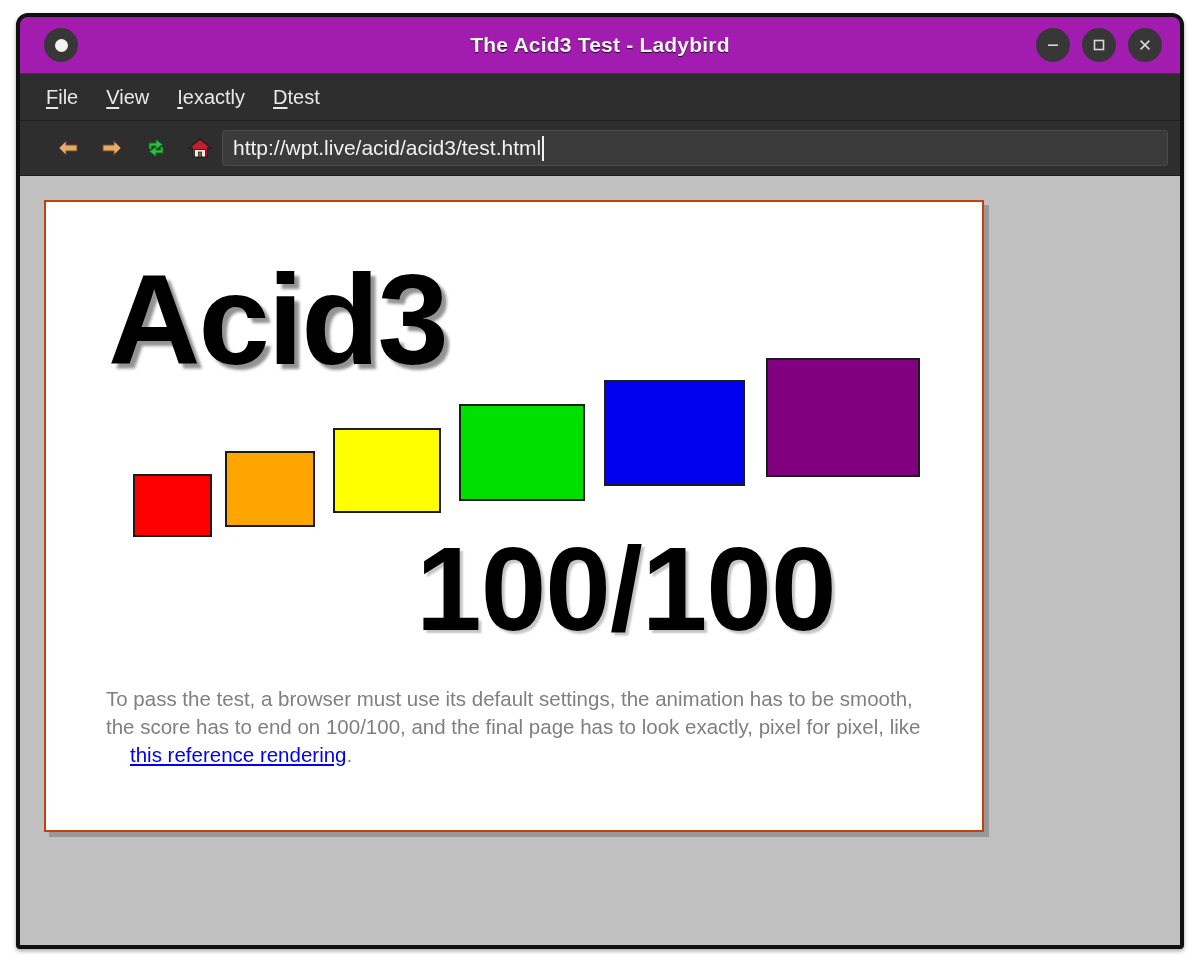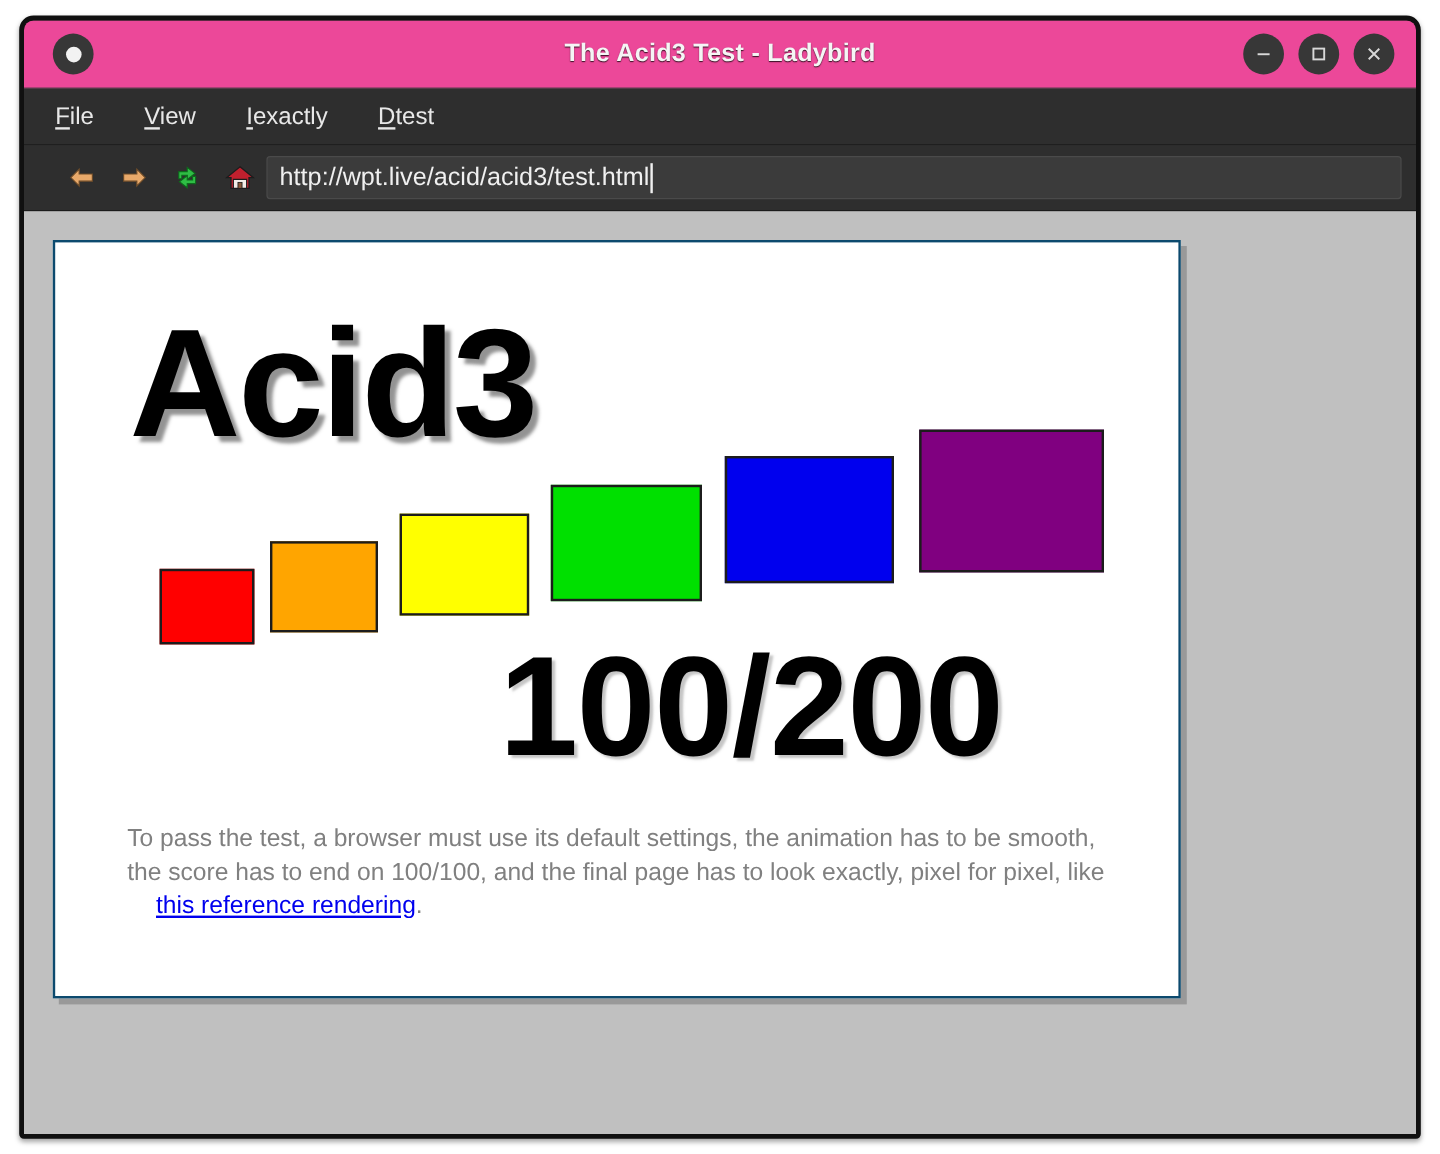--- a/index.html
+++ b/index.html
@@ -28,21 +28,21 @@
     border-radius: 12px 12px 4px 4px;
     box-sizing: border-box;
     overflow: hidden;
     box-shadow: 0 2px 4px rgba(0,0,0,0.35);
   }
 
   
   #titlebar {
     position: relative;
     height: 56px;
-    background: #ec4899;
+    background: #a21caf;
     display: flex;
     align-items: center;
     border-bottom: 1px solid #3a3a3a;
   }
   #app-menu-button {
     position: absolute;
     left: 24px;
     top: 50%;
     transform: translateY(-50%);
     width: 34px;
@@ -90,21 +90,21 @@
   }
   .wc-btn svg { display: block; }
 
   
   #menubar {
     height: 46px;
     background: #2e2e2e;
     display: flex;
     align-items: center;
     padding-left: 22px;
-    gap: 34px;
+    gap: 20px;
     border-bottom: 1px solid #1f1f1f;
   }
   .menu-item {
     color: #e8e8e8;
     font-size: 20px;
     cursor: pointer;
     padding: 3px 4px;
     user-select: none;
     white-space: nowrap;
   }
@@ -168,21 +168,21 @@
     background: #c0c0c0;
     overflow: hidden;
   }
   #page {
     position: absolute;
     left: 24px;
     top: 24px;
     width: 940px;
     height: 632px;
     background: #ffffff;
-    border: 2px solid #0c4a6e;
+    border: 2px solid #c2410c;
     box-shadow: 5px 5px 0 rgba(120,120,120,0.55);
     box-sizing: border-box;
     overflow: hidden;
   }
 
   
   #acid-art {
     position: relative;
     width: 100%;
     height: 470px;
@@ -312,21 +312,21 @@
       <div id="acid-art">
         <div id="acid-title">Acid3</div>
 
         <div class="acid-box" style="left: 87px; top: 272px; width: 79px; height: 63px; background: rgb(255, 0, 0);"></div>
         <div class="acid-box" style="left: 179px; top: 249px; width: 90px; height: 76px; background: rgb(255, 165, 0);"></div>
         <div class="acid-box" style="left: 287px; top: 226px; width: 108px; height: 85px; background: rgb(255, 255, 0);"></div>
         <div class="acid-box" style="left: 413px; top: 202px; width: 126px; height: 97px; background: rgb(0, 224, 0);"></div>
         <div class="acid-box" style="left: 558px; top: 178px; width: 141px; height: 106px; background: rgb(0, 0, 238);"></div>
         <div class="acid-box" style="left: 720px; top: 156px; width: 154px; height: 119px; background: rgb(128, 0, 128);"></div>
 
-        <div id="acid-score">100/200</div>
+        <div id="acid-score">100/100</div>
 
         <p id="acid-note"><span>To pass the test, a browser must use its default settings, the animation has to be smooth, the score has to end on 100/100, and the final page has to look exactly, pixel for pixel, like </span><a href="#">this reference rendering</a><span>.</span></p>
       </div>
 
     </div>
   </div>
 
 </div>
 
 </body></html>

